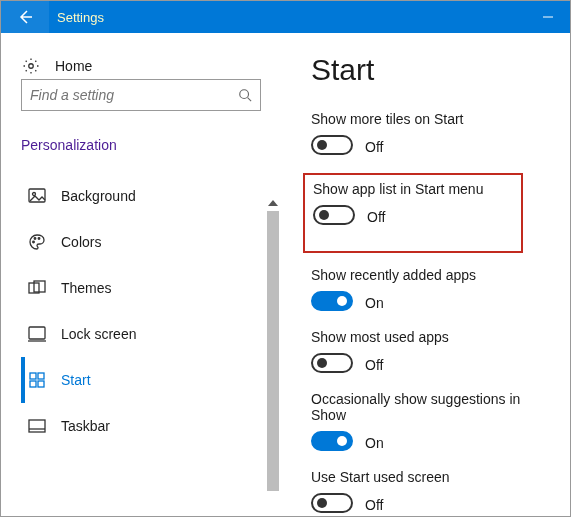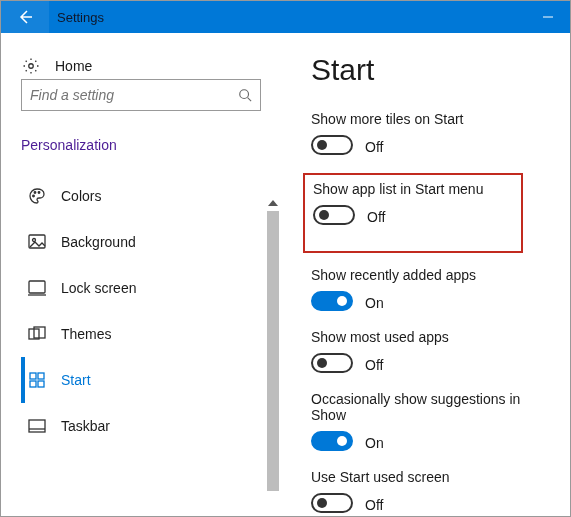--- a/index.html
+++ b/index.html
@@ -9,21 +9,21 @@
     color: #1b1b1b;
     background: #fff;
     width: 571px;
     height: 517px;
     overflow: hidden;
     border: 1px solid #999;
   }
   .titlebar {
     height: 32px;
     background: #0078d7;
-    color: #0f172a;
+    color: #fef9c3;
     display: flex;
     align-items: center;
   }
   .back-btn {
     width: 48px;
     height: 32px;
     display: flex;
     align-items: center;
     justify-content: center;
     background: rgba(255,255,255,0.08);
@@ -224,59 +224,59 @@
             <circle cx="7" cy="7" r="5"></circle>
             <line x1="11" y1="11" x2="15" y2="15"></line>
           </svg>
       </span>
     </div>
 
     <div class="section-label">Personalization</div>
 
     <div class="nav-item">
       <span class="icon">
+        <svg width="18" height="16" viewBox="0 0 18 16" fill="none" stroke="#333" stroke-width="1.3">
+            <rect x="1" y="1" width="16" height="13" rx="1"></rect>
+            <circle cx="6" cy="6" r="1.5"></circle>
+            <path d="M2 13 L7 8 L11 12 L14 9 L17 12"></path>
+          </svg>
+      </span>
+      <span>Background</span>
+    </div>
+
+    <div class="nav-item">
+      <span class="icon">
         <svg width="18" height="18" viewBox="0 0 18 18" fill="none" stroke="#333" stroke-width="1.3">
             <path d="M9 2a7 7 0 1 0 0 14c1 0 1-1 1-1.5s-1-1-1-2 1-1.5 2-1.5h1a4 4 0 0 0 4-4C16 4 13 2 9 2z"></path>
             <circle cx="5.5" cy="9" r="0.8" fill="#333"></circle>
             <circle cx="7" cy="5.5" r="0.8" fill="#333"></circle>
             <circle cx="11" cy="5.5" r="0.8" fill="#333"></circle>
           </svg>
       </span>
       <span>Colors</span>
     </div>
 
     <div class="nav-item">
       <span class="icon">
         <svg width="18" height="16" viewBox="0 0 18 16" fill="none" stroke="#333" stroke-width="1.3">
-            <rect x="1" y="1" width="16" height="13" rx="1"></rect>
-            <circle cx="6" cy="6" r="1.5"></circle>
-            <path d="M2 13 L7 8 L11 12 L14 9 L17 12"></path>
-          </svg>
-      </span>
-      <span>Background</span>
+            <rect x="1" y="3" width="10" height="10"></rect>
+            <rect x="6" y="1" width="11" height="11"></rect>
+          </svg>
+      </span>
+      <span>Themes</span>
     </div>
 
     <div class="nav-item">
       <span class="icon">
         <svg width="18" height="16" viewBox="0 0 18 16" fill="none" stroke="#333" stroke-width="1.3">
             <rect x="1" y="1" width="16" height="12" rx="1"></rect>
             <line x1="0" y1="15" x2="18" y2="15"></line>
           </svg>
       </span>
       <span>Lock screen</span>
-    </div>
-
-    <div class="nav-item">
-      <span class="icon">
-        <svg width="18" height="16" viewBox="0 0 18 16" fill="none" stroke="#333" stroke-width="1.3">
-            <rect x="1" y="3" width="10" height="10"></rect>
-            <rect x="6" y="1" width="11" height="11"></rect>
-          </svg>
-      </span>
-      <span>Themes</span>
     </div>
 
     <div class="nav-item active">
       <span class="icon">
         <svg width="16" height="16" viewBox="0 0 16 16" fill="none" stroke="#0078d7" stroke-width="1.3">
             <rect x="1" y="1" width="6" height="6"></rect>
             <rect x="9" y="1" width="6" height="6"></rect>
             <rect x="1" y="9" width="6" height="6"></rect>
             <rect x="9" y="9" width="6" height="6"></rect>
           </svg>

